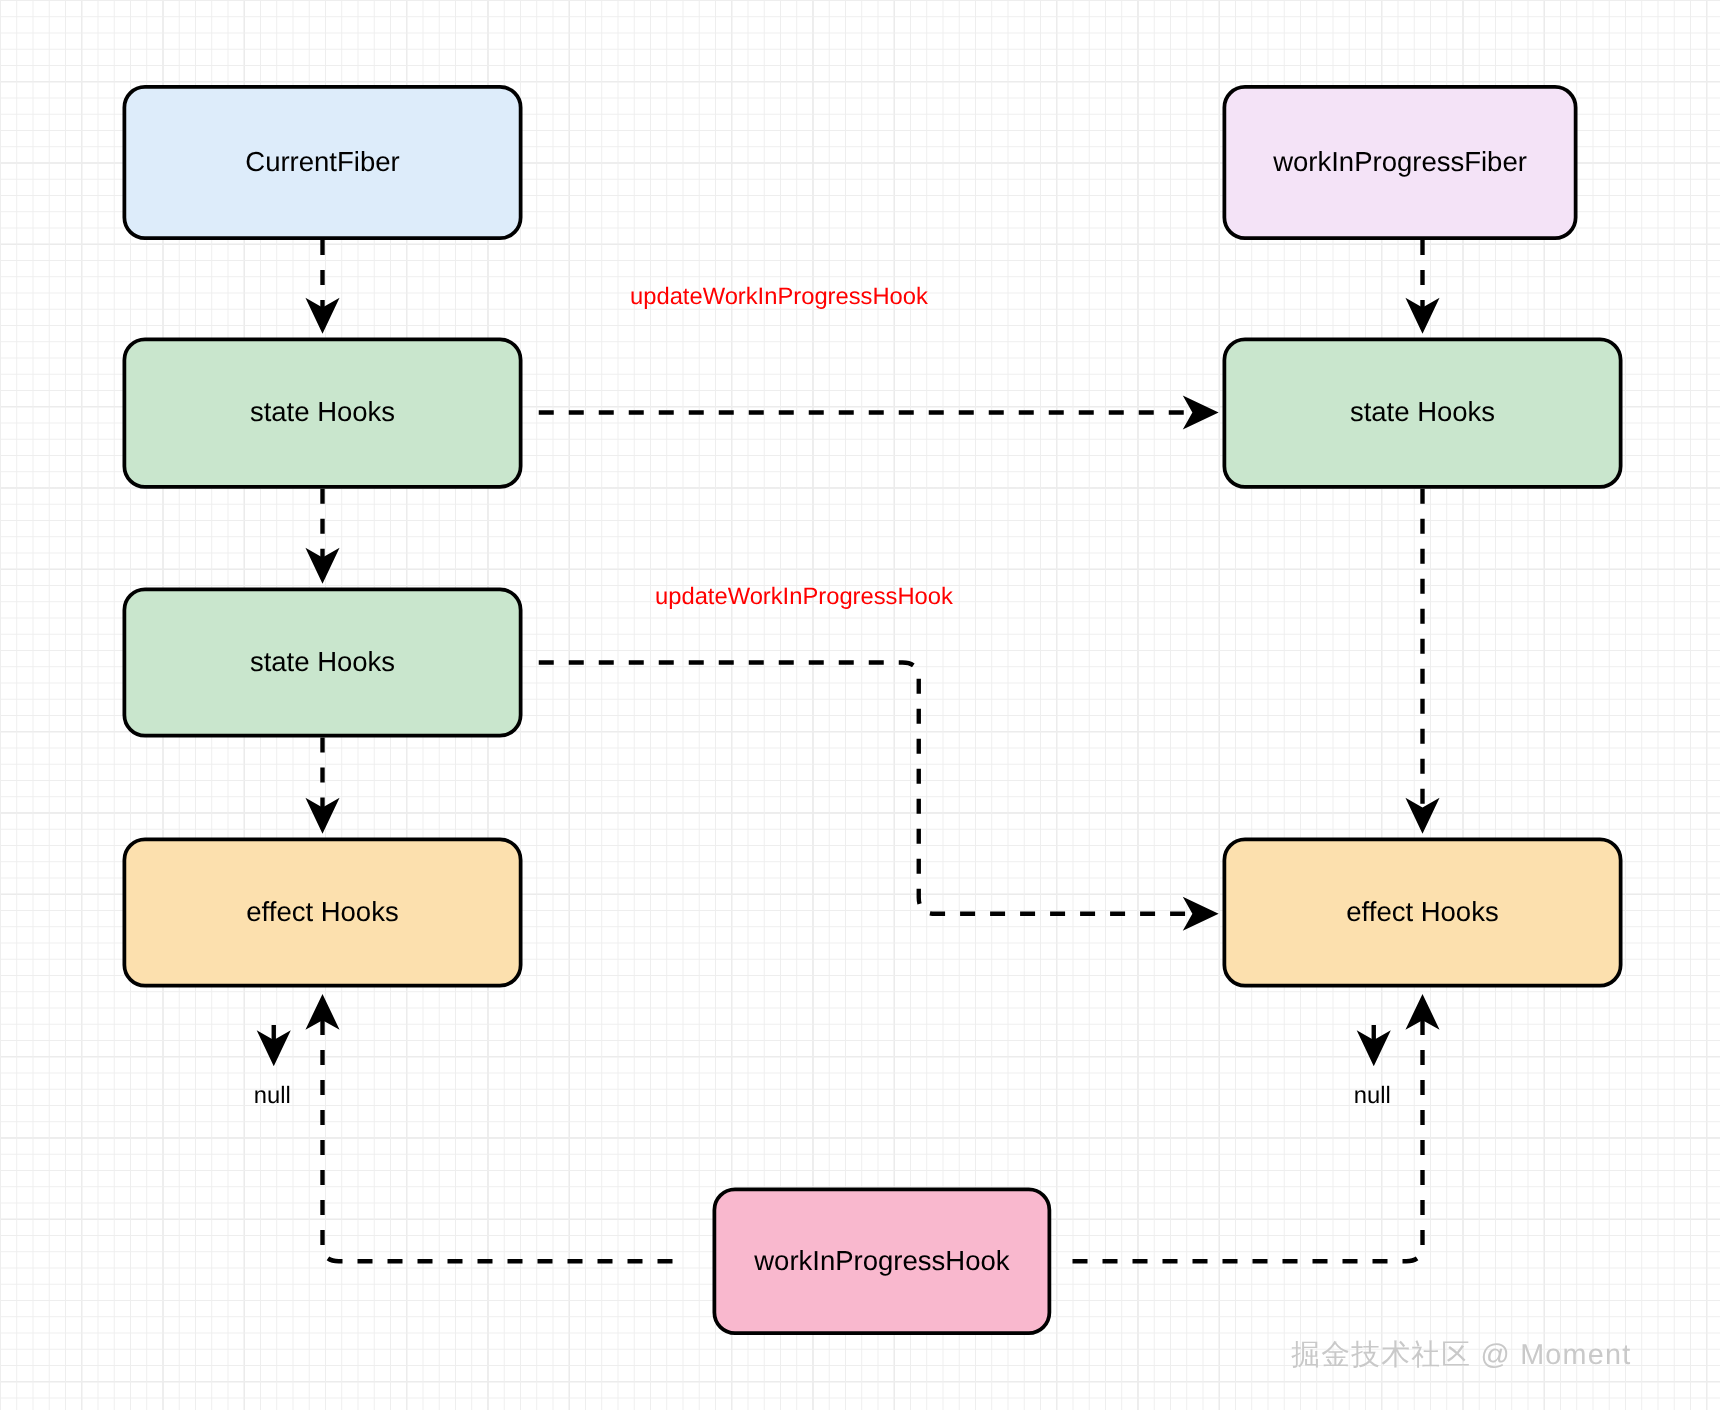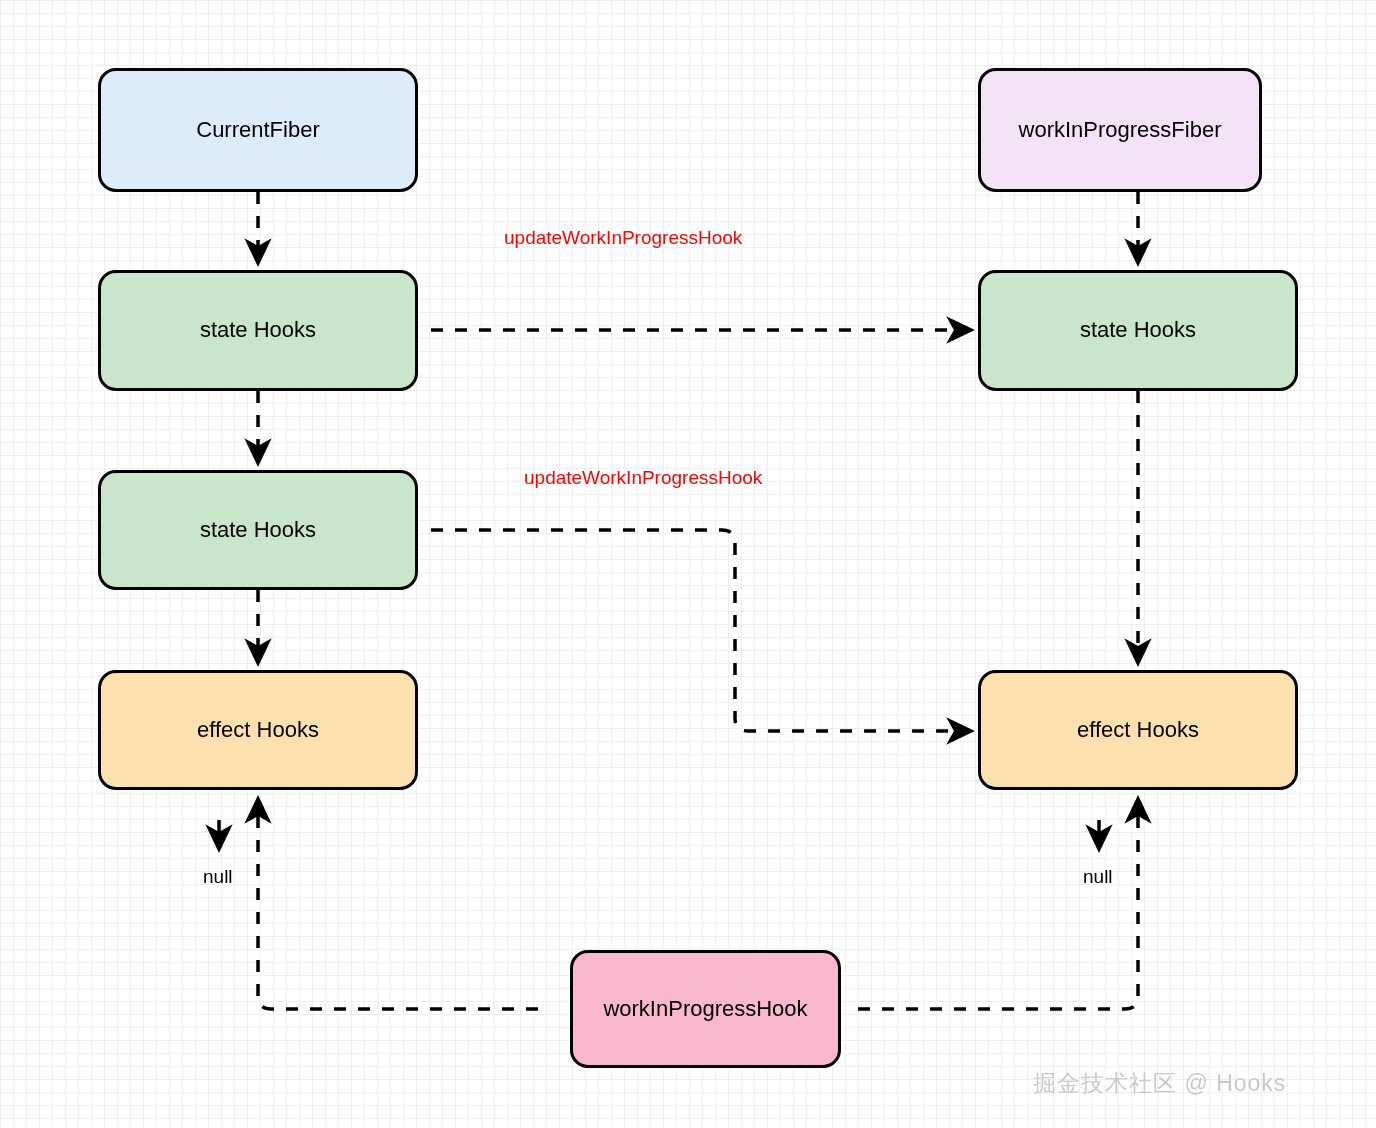--- a/index.html
+++ b/index.html
@@ -144,15 +144,15 @@
   </div>
 
   <div class="edge-label" style="left:504px; top:227px;">updateWorkInProgressHook</div>
 
   <div class="edge-label" style="left:524px; top:467px;">updateWorkInProgressHook</div>
 
   <div class="small-label" style="left:180px; top:866px;">null</div>
 
   <div class="small-label" style="left:1060px; top:866px;">null</div>
 
-  <div class="watermark" style="left:1033px; top:1068px;">掘金技术社区 @ Hooks</div>
+  <div class="watermark" style="left:1033px; top:1068px;">掘金技术社区 @ Moment</div>
 
 </div>
 
 </body></html>

